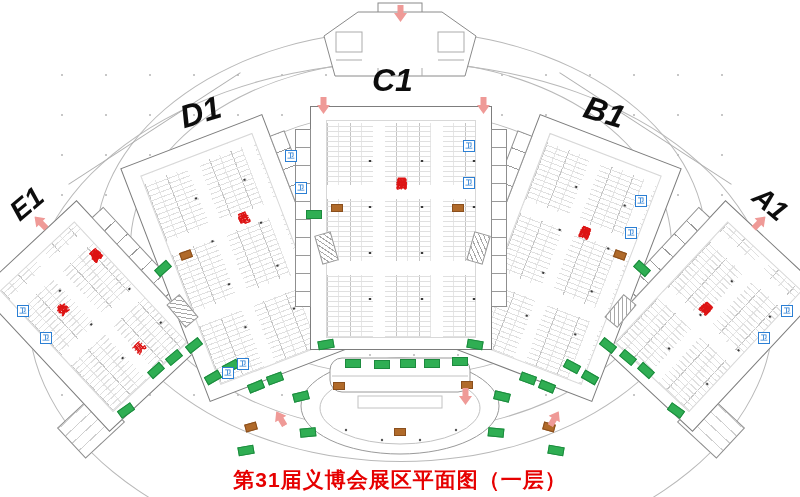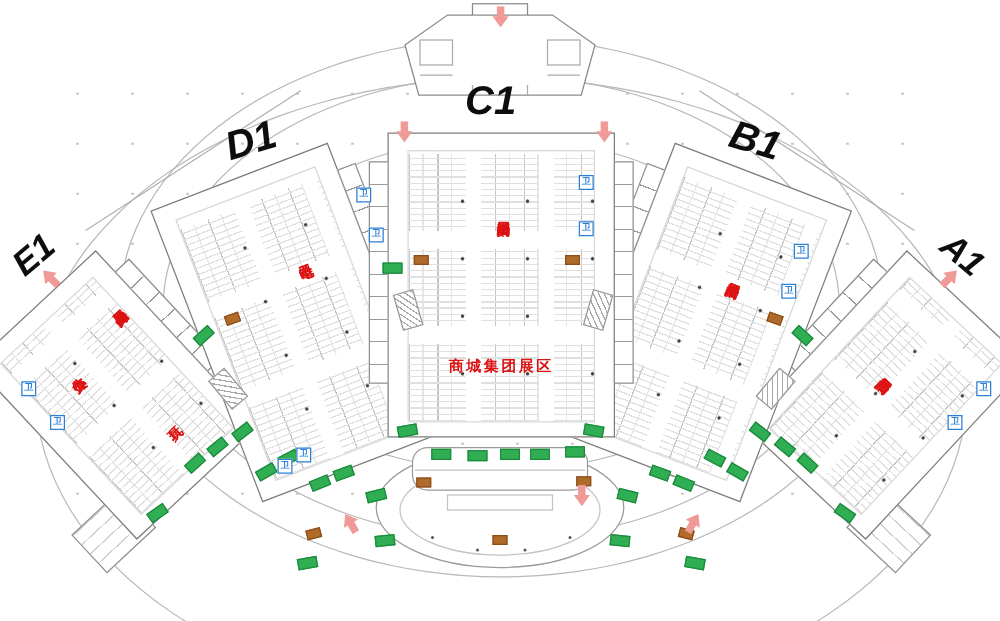--- a/index.html
+++ b/index.html
@@ -111,21 +111,20 @@
     <div class="wing wingL"></div>
     <div class="zone v" style="left:77px;top:79px;">日用消费品</div>
   </div>
 
   <div class="hall" style="left:310px;top:106px;width:180px;height:242px;">
     <div class="booths"></div>
     <div class="pillars"></div>
     <div class="wing wingL"></div>
     <div class="wing wingR"></div>
     <div class="zone v" style="left:84px;top:62px;">日用消费品</div>
-    <div class="zone h" style="top:180px;">商城集团展区</div>
   </div>
 
   <svg class="struct" style="left:298px;top:352px;z-index:2;" width="204" height="106">
     <ellipse cx="102" cy="54" rx="99" ry="48" fill="#fff" stroke="#9a9a9a"></ellipse>
     <ellipse cx="102" cy="56" rx="80" ry="36" fill="none" stroke="#c2c2c2"></ellipse>
     <rect x="32" y="6" width="140" height="34" rx="12" fill="#fff" stroke="#9a9a9a"></rect>
     <line x1="34" y1="24" x2="170" y2="24" stroke="#c2c2c2"></line>
     <rect x="60" y="44" width="84" height="12" fill="#fff" stroke="#c2c2c2"></rect>
     <circle cx="48" cy="78" r="1.2" fill="#555"></circle>
       <circle cx="84" cy="88" r="1.2" fill="#555"></circle>
@@ -216,13 +215,14 @@
       <div class="brown" style="left: 333px; top: 382px;"></div>
       <div class="brown" style="left: 461px; top: 381px;"></div>
       <div class="brown" style="left: 245px; top: 423px; transform: rotate(-15deg);"></div>
       <div class="brown" style="left: 543px; top: 423px; transform: rotate(15deg);"></div>
       <div class="hatch" style="left: 174px; top: 296px; transform: rotate(-40deg);"></div>
       <div class="hatch" style="left: 470px; top: 233px; transform: rotate(16deg);"></div>
       <div class="hatch" style="left: 318px; top: 233px; transform: rotate(-16deg);"></div>
       <div class="hatch" style="left: 612px; top: 296px; transform: rotate(40deg);"></div>
     </div>
 
+  <div id="title">第31届义博会展区平面图（一层）</div>
 </div>
 
 </body></html>

